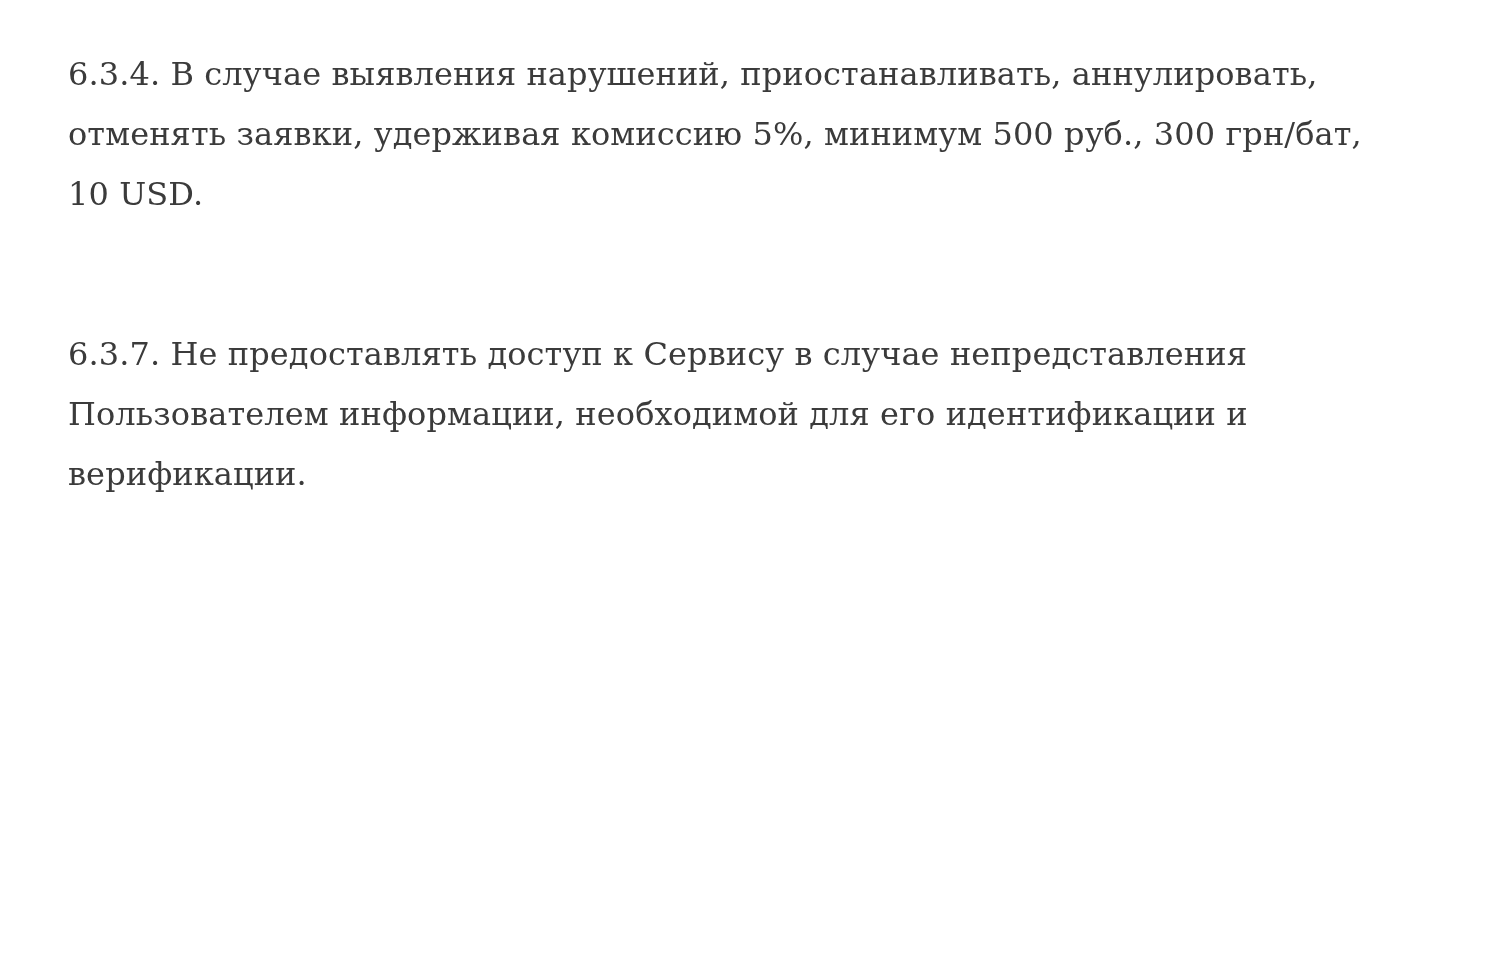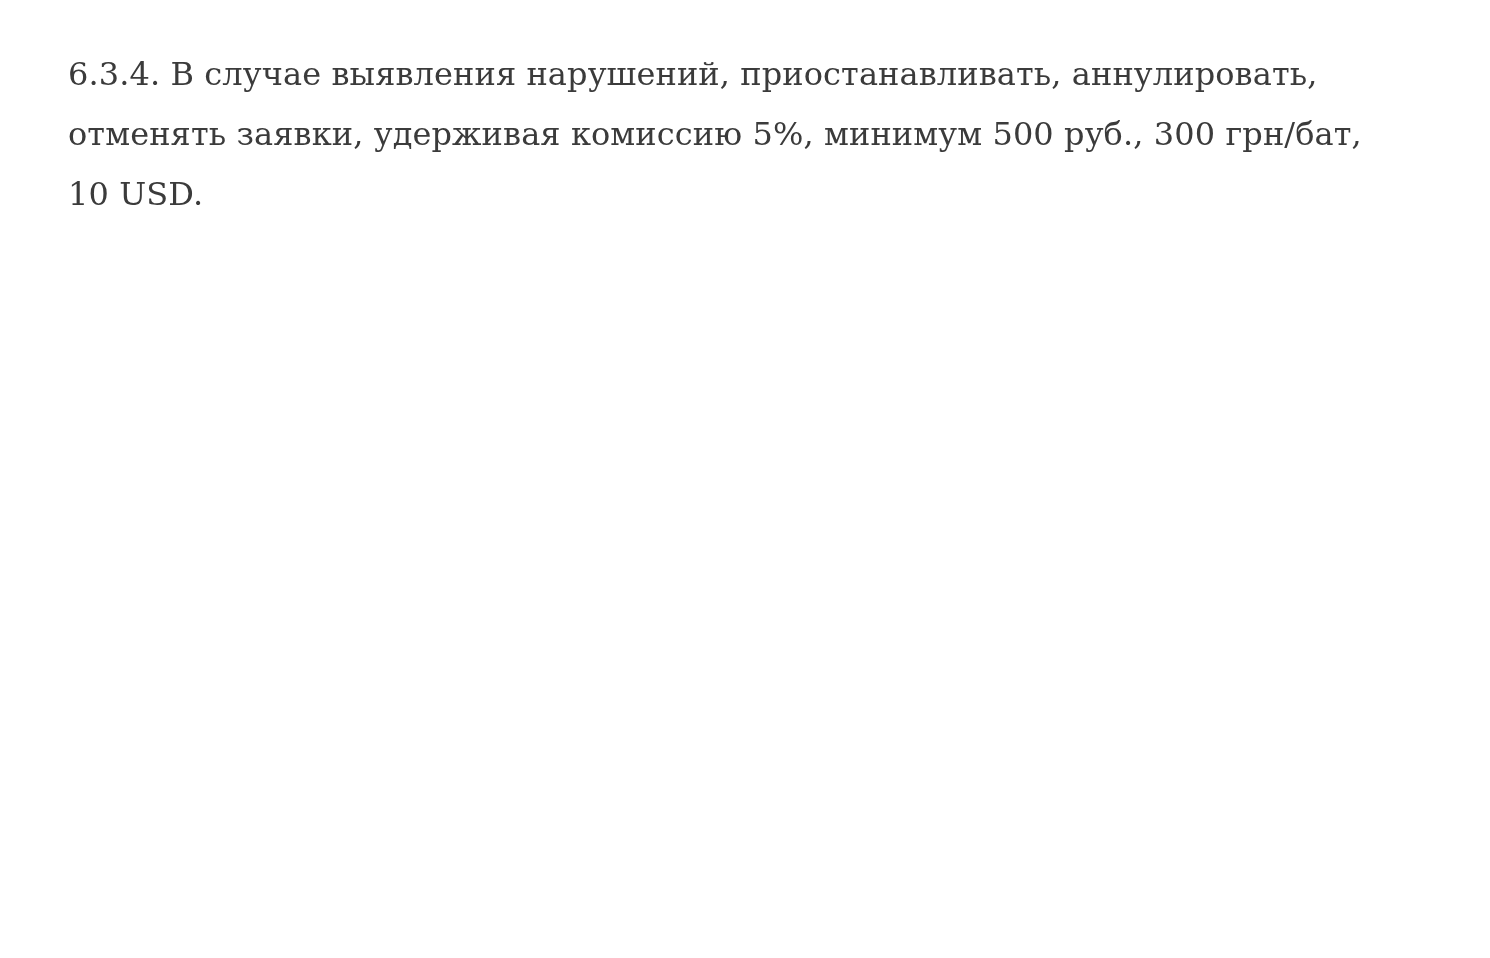--- a/index.html
+++ b/index.html
@@ -30,13 +30,14 @@
   }
   .document p.clause:last-child {
     margin-bottom: 0;
   }
 </style>
 </head>
 <body>
 
 <main class="document">
   <p class="clause">6.3.4. В случае выявления нарушений, приостанавливать, аннулировать, отменять заявки, удерживая комиссию 5%, минимум 500 руб., 300 грн/бат, 10 USD.</p>
+  <p class="clause">6.3.7. Не предоставлять доступ к Сервису в случае непредставления Пользователем информации, необходимой для его идентификации и верификации.</p>
 </main>
 
 </body></html>

